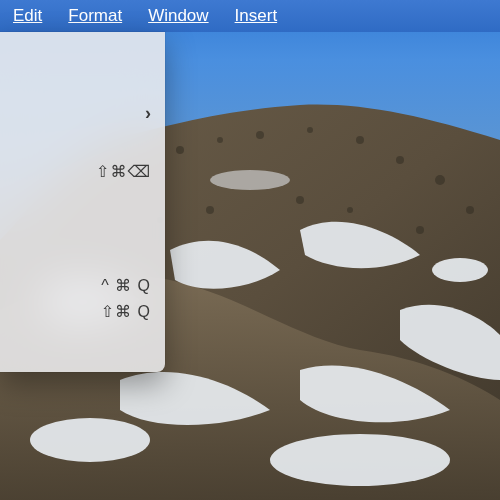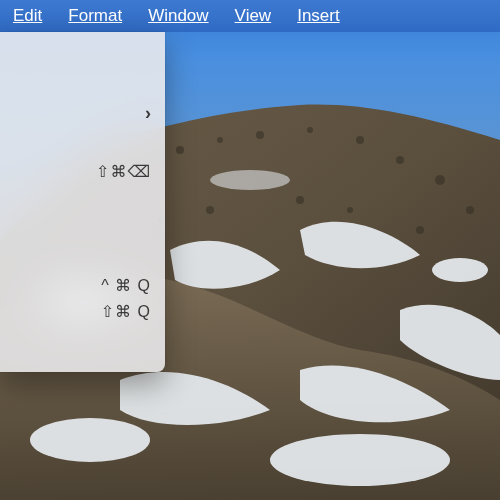--- a/index.html
+++ b/index.html
@@ -74,21 +74,20 @@
           <circle cx="350" cy="130" r="3"></circle>
           <circle cx="420" cy="150" r="4"></circle>
       </g>
     </svg>
   </div>
 
   <div class="menubar">
     <div class="item">Edit</div>
     <div class="item">Format</div>
     <div class="item">Window</div>
-    <div class="item">View</div>
     <div class="item">Insert</div>
   </div>
 
   <div class="dropdown">
     <div class="row tall"></div>
     <div class="row tall"></div>
     <div class="row tall">
       <span class="spacer"></span>
       <span class="chev">›</span>
     </div>

